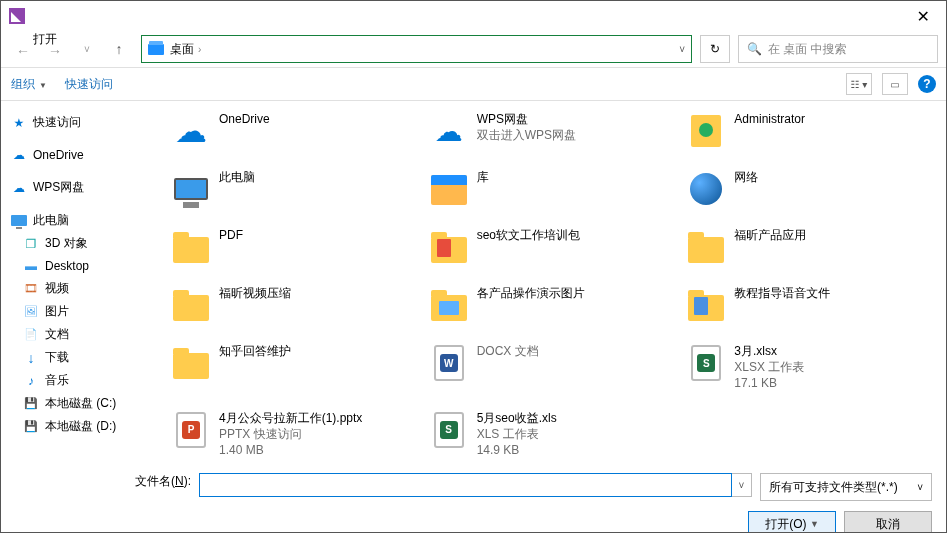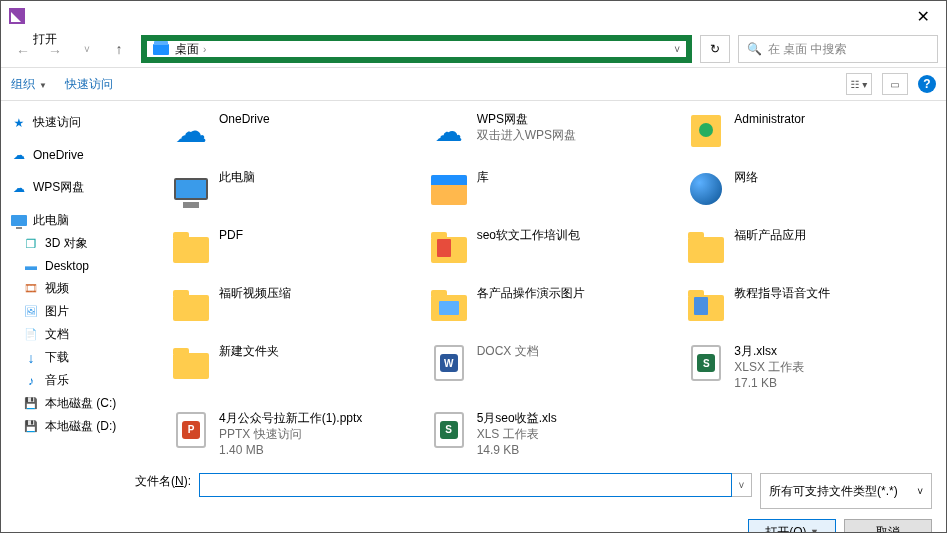--- a/index.html
+++ b/index.html
@@ -6,21 +6,21 @@
 body { background: #fff; width: 947px; height: 533px; border: 1px solid #555; overflow: hidden; }
 .titlebar { display: flex; align-items: center; height: 30px; padding: 0 8px; }
 .titlebar-ico { width: 16px; height: 16px; background: #8e44ad; margin-right: 8px; position: relative; }
 .titlebar-ico:before { content:""; position:absolute; width:10px; height:10px; background:#fff; clip-path: polygon(0 0, 100% 100%, 0 100%); bottom:2px; left:2px;}
 .titlebar-title { flex: 0 0 auto; color: #000; margin-top: 47px; }
 .titlebar-spacer { flex: 1; }
 .close { font-size: 16px; padding: 4px 8px; cursor: pointer; }
 .navbar { display: flex; align-items: center; height: 36px; padding: 4px 8px; gap: 4px; }
 .nav-arrow { width: 28px; height: 28px; display:flex; align-items:center; justify-content:center; color:#999; font-size:14px; }
 .nav-arrow.enabled { color:#555; }
-.addr { flex: 1; display:flex; align-items:center; border:6px solid #15803d; height:28px; padding:0 6px; margin:0 4px; }
+.addr { flex: 1; display:flex; align-items:center; border:1px solid #15803d; height:28px; padding:0 6px; margin:0 4px; }
 .addr-ico { width:16px; height:11px; background:#1e90ff; border-radius:1px; margin-right:6px; position:relative;}
 .addr-ico:before{content:"";position:absolute;width:14px;height:4px;background:#5bb0ff;top:-3px;left:1px;border-radius:1px 1px 0 0;}
 .addr-text { color:#000; }
 .addr-sep { color:#888; margin:0 4px; font-size:10px;}
 .addr-dd { margin-left:auto; color:#555; font-size:10px;}
 .refresh { width:30px; height:28px; border:1px solid #ccc; display:flex;align-items:center;justify-content:center; margin-right:4px;}
 .search { width:200px; height:28px; border:1px solid #ccc; display:flex; align-items:center; padding:0 8px; color:#888;}
 .sr-ico { margin-right:6px; font-size:12px;}
 .toolbar { display:flex; align-items:center; height:34px; padding:0 10px; border-bottom:1px solid #e0e0e0; border-top:1px solid #e0e0e0;}
 .tool-link { color:#1a6fb8; margin-right:18px; cursor:pointer; }
@@ -73,21 +73,21 @@
 .ftxt { display:flex; flex-direction:column; line-height:1.35; min-width:0;}
 .fname { color:#000; white-space:nowrap; overflow:hidden; text-overflow:ellipsis;}
 .fname.wrap{white-space:normal;display:-webkit-box;-webkit-line-clamp:2;-webkit-box-orient:vertical;}
 .fsub { color:#6d6d6d; font-size:12px;}
 .bottom { padding:10px 14px; }
 .row1 { display:flex; align-items:flex-start; margin-bottom:10px;}
 .label { width:184px; text-align:right; padding-right:8px;}
 .label u{text-decoration:underline;}
 .fn-input { flex:1; height:24px; border:1px solid #0078d7; outline:none; padding:0 6px;}
 .fn-dd { width:20px; height:24px; border:1px solid #bbb; border-left:none; display:flex;align-items:center;justify-content:center;font-size:10px;color:#555;}
-.filter { width:172px; height:36px; border:1px solid #bbb; margin-left:8px; display:flex; align-items:center; padding:0 8px; justify-content:space-between;}
+.filter { width:172px; height:28px; border:1px solid #bbb; margin-left:8px; display:flex; align-items:center; padding:0 8px; justify-content:space-between;}
 .row2 { display:flex; justify-content:flex-end; gap:8px;}
 .btn { min-width:88px; height:26px; border:1px solid #aaa; background:#e1e1e1; display:flex;align-items:center;justify-content:center;cursor:pointer;}
 .btn.primary{border:1px solid #0078d7; background:#e5f1fb;}
 </style>
 </head>
 <body>
 
 <div class="titlebar">
   <div class="titlebar-ico"></div>
   <div class="titlebar-title">打开</div>
@@ -277,21 +277,21 @@
           </div>
           <div class="ftxt">
             <div class="fname">教程指导语音文件</div>
           </div>
         </div>
       <div class="file">
           <div class="fi">
             <div class="folder"></div>
           </div>
           <div class="ftxt">
-            <div class="fname">新建文件夹</div>
+            <div class="fname">知乎回答维护</div>
           </div>
         </div>
       <div class="file">
           <div class="fi">
             <div class="docx">
               <span>W</span>
             </div>
           </div>
           <div class="ftxt">
             <div class="fsub">DOCX 文档</div>

